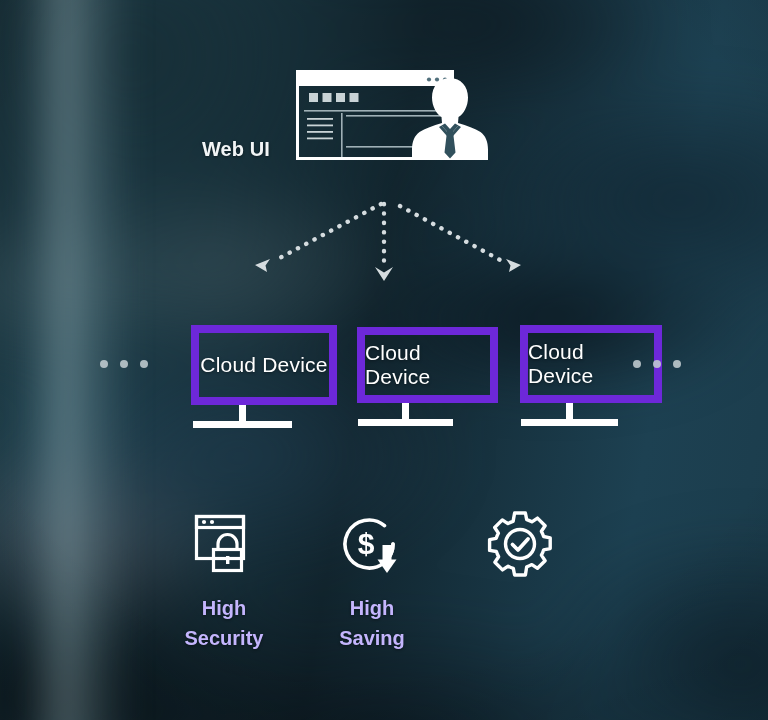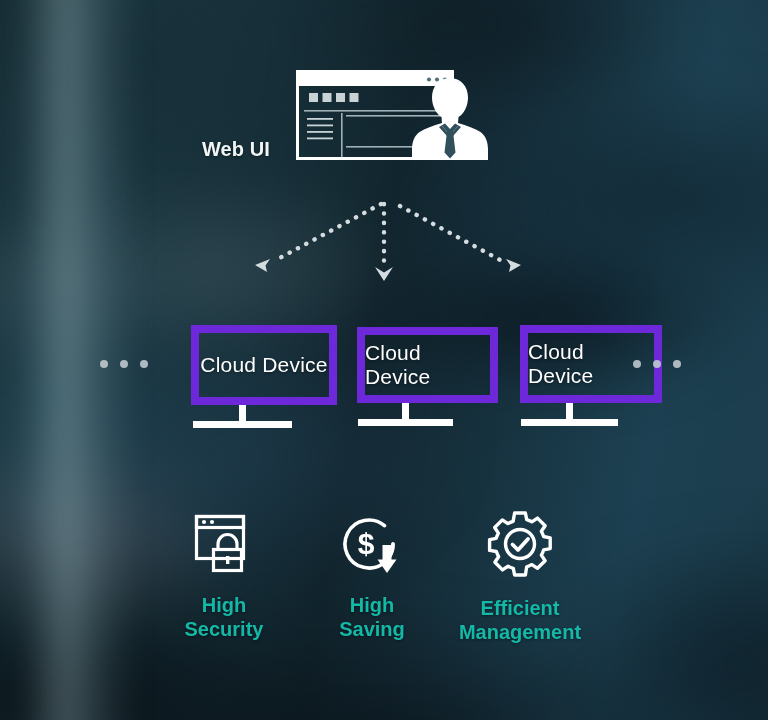--- a/index.html
+++ b/index.html
@@ -120,23 +120,23 @@
     background:#c2ccd0;opacity:.88;
   }
   #dots-left{left:100px;top:360px;}
   #dots-right{left:633px;top:360px;}
 
   
   .feature{position:absolute;text-align:center;}
   .feature .ficon{margin:0 auto;}
   .feature .fcap{
     margin-top:14px;
-    color:#14b8a6;
+    color:#c4b5fd;
     font-size:20px;
-    line-height:24px;
+    line-height:30px;
     font-weight:600;
     white-space:pre-line;
     text-shadow:0 1px 3px rgba(0,0,0,.45);
   }
   #feat-1{left:152px;top:513px;width:144px;}
   #feat-2{left:300px;top:513px;width:144px;}
   #feat-3{left:430px;top:510px;width:180px;}
 </style>
 </head>
 <body>
@@ -273,17 +273,15 @@
   </div>
 
   <div class="feature" id="feat-3">
     <div class="ficon">
       <svg width="68" height="68" viewBox="0 0 68 68" fill="none">
         <path d="M28.6 3h10.8l1.3 6.6a25 25 0 0 1 5.2 2.2l5.6-3.7 7.6 7.6-3.7 5.6a25 25 0 0 1 2.2 5.2l6.6 1.3v10.8l-6.6 1.3a25 25 0 0 1-2.2 5.2l3.7 5.6-7.6 7.6-5.6-3.7a25 25 0 0 1-5.2 2.2L39.4 65H28.6l-1.3-6.6a25 25 0 0 1-5.2-2.2l-5.6 3.7-7.6-7.6 3.7-5.6a25 25 0 0 1-2.2-5.2L3.6 40.4V29.6l6.6-1.3a25 25 0 0 1 2.2-5.2l-3.7-5.6 7.6-7.6 5.6 3.7a25 25 0 0 1 5.2-2.2z" stroke="#ffffff" stroke-width="3.4" fill="none" stroke-linejoin="round"></path>
         <circle cx="34" cy="34" r="14.5" stroke="#ffffff" stroke-width="3.4" fill="none"></circle>
         <path d="M26.5 34.5l5.5 5.5 10-11" stroke="#ffffff" stroke-width="3.8" fill="none" stroke-linecap="round" stroke-linejoin="round"></path>
       </svg>
     </div>
-    <div class="fcap">Efficient
-Management</div>
   </div>
 
 </div>
 
 </body></html>

